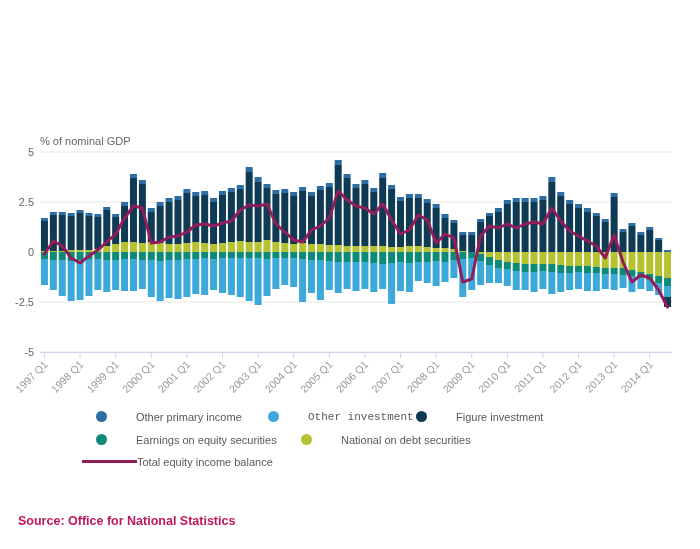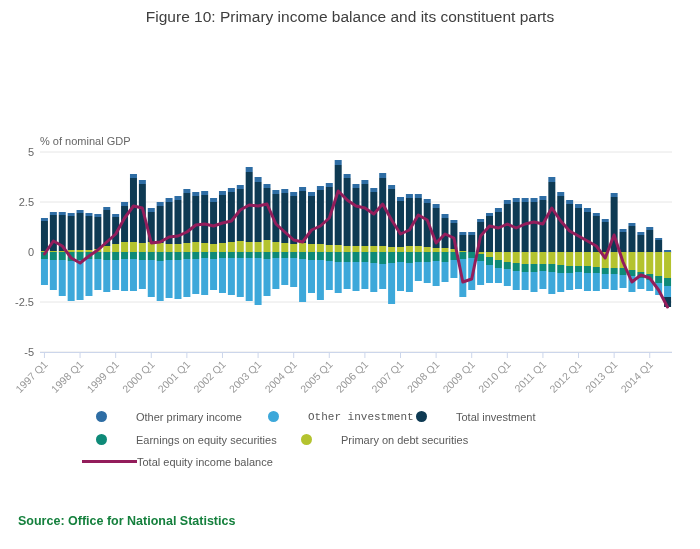--- a/index.html
+++ b/index.html
@@ -7,28 +7,27 @@
         font-family:"Liberation Sans",sans-serif;}
   .chart-title{position:absolute;top:8px;left:0;width:700px;text-align:center;
         font-size:15.5px;font-weight:400;color:#3e3e3e;margin:0;}
   .chart-area{position:absolute;top:130px;left:0;width:700px;height:265px;}
   svg text{font-family:"Liberation Sans",sans-serif;}
   .legend{position:absolute;top:402px;left:0;width:700px;height:85px;font-size:11px;color:#595959;margin-left:36px;}
   .lg-item{position:absolute;display:flex;align-items:center;}
   .lg-marker{display:inline-block;width:11px;height:11px;border-radius:50%;}
   .lg-label{position:absolute;white-space:nowrap;}
   .lg-line-swatch{display:inline-block;width:55px;height:3px;}
-  .source-note{position:absolute;top:514px;left:18px;font-size:12.5px;font-weight:bold;color:#15803d;}
+  .source-note{position:absolute;top:514px;left:18px;font-size:12.5px;font-weight:bold;color:#be185d;}
 </style>
 </head>
 <body>
 
 <div class="page">
 
-  <h1 class="chart-title">Figure 10: Primary income balance and its constituent parts</h1>
 
   <div class="chart-area">
     <svg width="700" height="265" viewBox="0 0 700 265">
         <g>
           <line x1="40" x2="672" y1="22" y2="22" stroke="#e6e6e6" stroke-width="1"></line>
           <line x1="40" x2="672" y1="72" y2="72" stroke="#e6e6e6" stroke-width="1"></line>
           <line x1="40" x2="672" y1="122" y2="122" stroke="#e6e6e6" stroke-width="1"></line>
           <line x1="40" x2="672" y1="172" y2="172" stroke="#e6e6e6" stroke-width="1"></line>
           <line x1="40" x2="672" y1="222" y2="222" stroke="#e6e6e6" stroke-width="1"></line>
         </g>
@@ -443,29 +442,29 @@
     <div class="lg-item" style="left:60px;top:9px;">
       <span class="lg-marker" style="background: rgb(46, 109, 164);"></span>
       <span class="lg-label" style="left:40px;">Other primary income</span>
     </div>
     <div class="lg-item" style="left:232px;top:9px;font-family:Liberation Mono, monospace;">
       <span class="lg-marker" style="background: rgb(61, 168, 218);"></span>
       <span class="lg-label" style="left:40px;">Other investment</span>
     </div>
     <div class="lg-item" style="left:380px;top:9px;">
       <span class="lg-marker" style="background: rgb(14, 58, 83);"></span>
-      <span class="lg-label" style="left:40px;">Total investment</span>
+      <span class="lg-label" style="left:40px;">Figure investment</span>
     </div>
     <div class="lg-item" style="left:60px;top:32px;text-align:right;">
       <span class="lg-marker" style="background: rgb(14, 138, 120);"></span>
       <span class="lg-label" style="left:40px;">Earnings on equity securities</span>
     </div>
     <div class="lg-item" style="left:265px;top:32px;">
       <span class="lg-marker" style="background: rgb(180, 195, 47);"></span>
-      <span class="lg-label" style="left:40px;">Primary on debt securities</span>
+      <span class="lg-label" style="left:40px;">National on debt securities</span>
     </div>
     <div class="lg-item" style="left:46px;top:58px;">
       <span class="lg-line-swatch" style="background: rgb(147, 29, 91);"></span>
       <span class="lg-label" style="left:55px;">Total equity income balance</span>
     </div>
   </div>
 
   <div class="source-note">Source: Office for National Statistics</div>
 
 </div>

